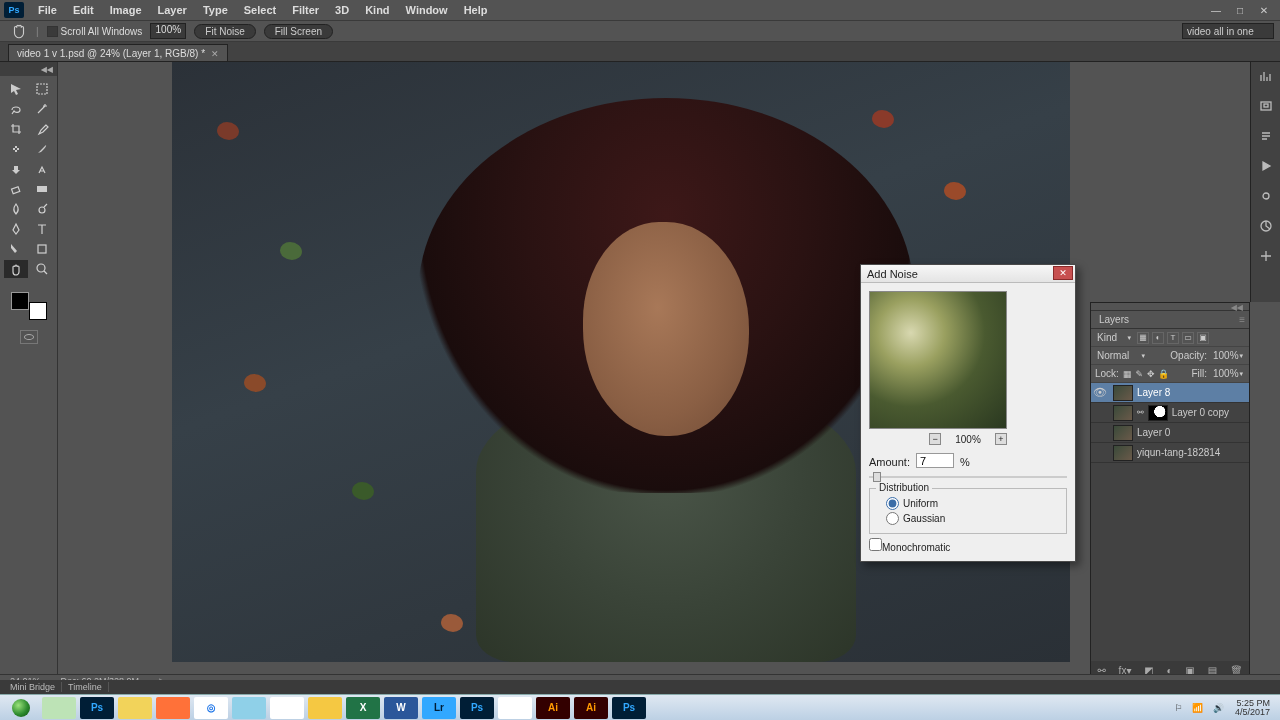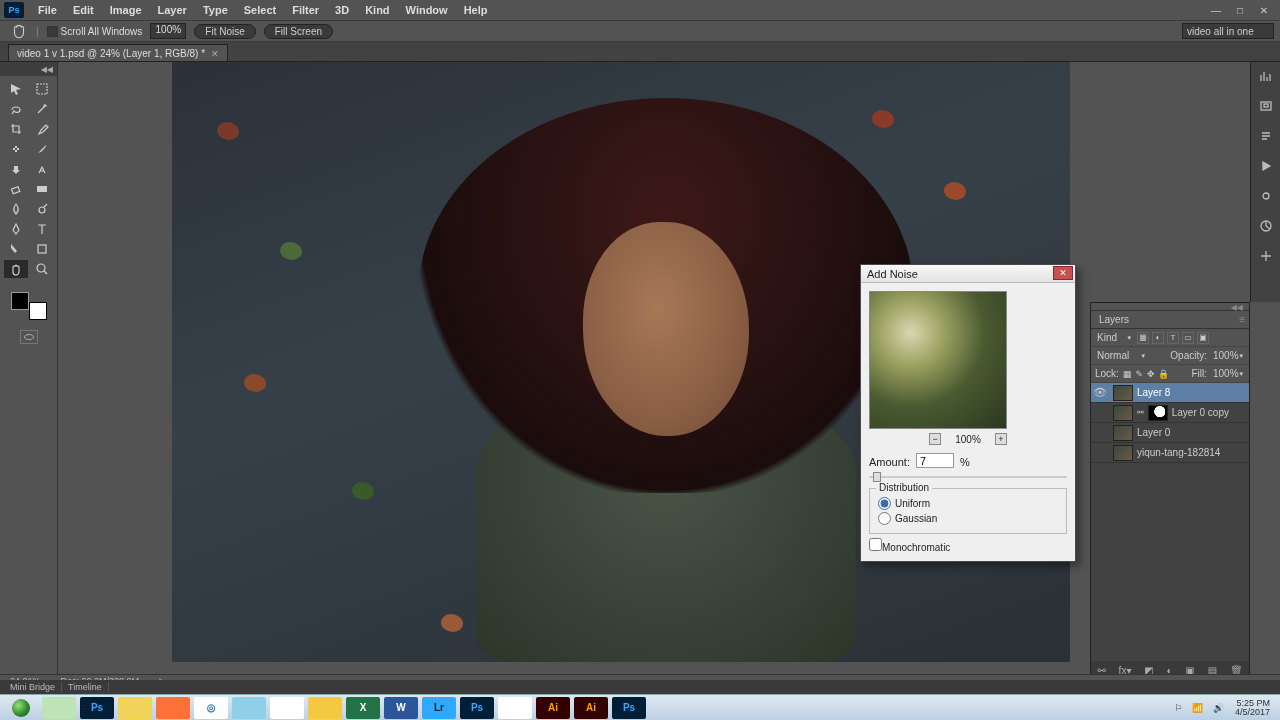--- a/index.html
+++ b/index.html
@@ -79,21 +79,21 @@
 .side-btns button.ok { background: #cfe5f2; border: 1px solid #6aa8c8; }
 .side-btns label { font-size: 10px; display: flex; align-items: center; gap: 3px; margin-top: 2px;}
 .side-btns input[type=checkbox]{ width:11px; height:11px;}
 .amount-row { padding: 0 8px 4px 8px; display: flex; align-items: flex-end; gap: 6px; }
 .amount-row input { width: 38px; height: 15px; font-size: 11px; text-align: left; padding-left: 3px; border: 1px solid #999; }
 .slider { margin: 0 8px 6px 8px; height: 10px; position: relative; }
 .slider .track { position: absolute; top: 4px; left: 0; right: 0; height: 2px; background: #ccc; }
 .slider .knob { position: absolute; top: 0; left: 4px; width: 8px; height: 10px; background: #ddd; border: 1px solid #888; }
 .groupbox { margin: 4px 8px; border: 1px solid #bbb; padding: 6px 8px; position: relative; }
 .groupbox .legend { position: absolute; top: -7px; left: 6px; background: #efefef; padding: 0 3px; font-size: 10px; }
-.groupbox label { display: flex; align-items: center; gap: 4px; font-size: 10px; margin: 2px 0; }
+.groupbox label { display: flex; align-items: center; gap: 4px; font-size: 10px; margin: 2px 8px; }
 .mono { margin: 2px 8px 8px 8px; display: flex; align-items: flex-end; gap: 4px; font-size: 10px; }
 input[type=radio],input[type=checkbox]{ accent-color:#3a6da8;}
 
 
 .status { position: absolute; left: 0; bottom: 34px; right: 0; height: 12px; background: #535353; font-size: 9px; color: #bbb; padding-left: 10px; display: flex; align-items: center; gap: 20px; border-top:1px solid #333;}
 .bottom-tabs { position: absolute; left: 0; bottom: 26px; right: 0; height: 14px; background: #3a3a3a; font-size: 9px; color: #bbb; display: flex; align-items: center; padding-left: 4px; }
 .bottom-tabs .bt { padding: 0 6px; border-right: 1px solid #555; }
 
 
 .taskbar { position: absolute; left: 0; right: 0; bottom: 0; height: 26px; background: linear-gradient(#dfe8f2,#bcd0e4); display: flex; align-items: center; padding-left: 4px; gap: 4px; border-top: 1px solid #8aa; }

